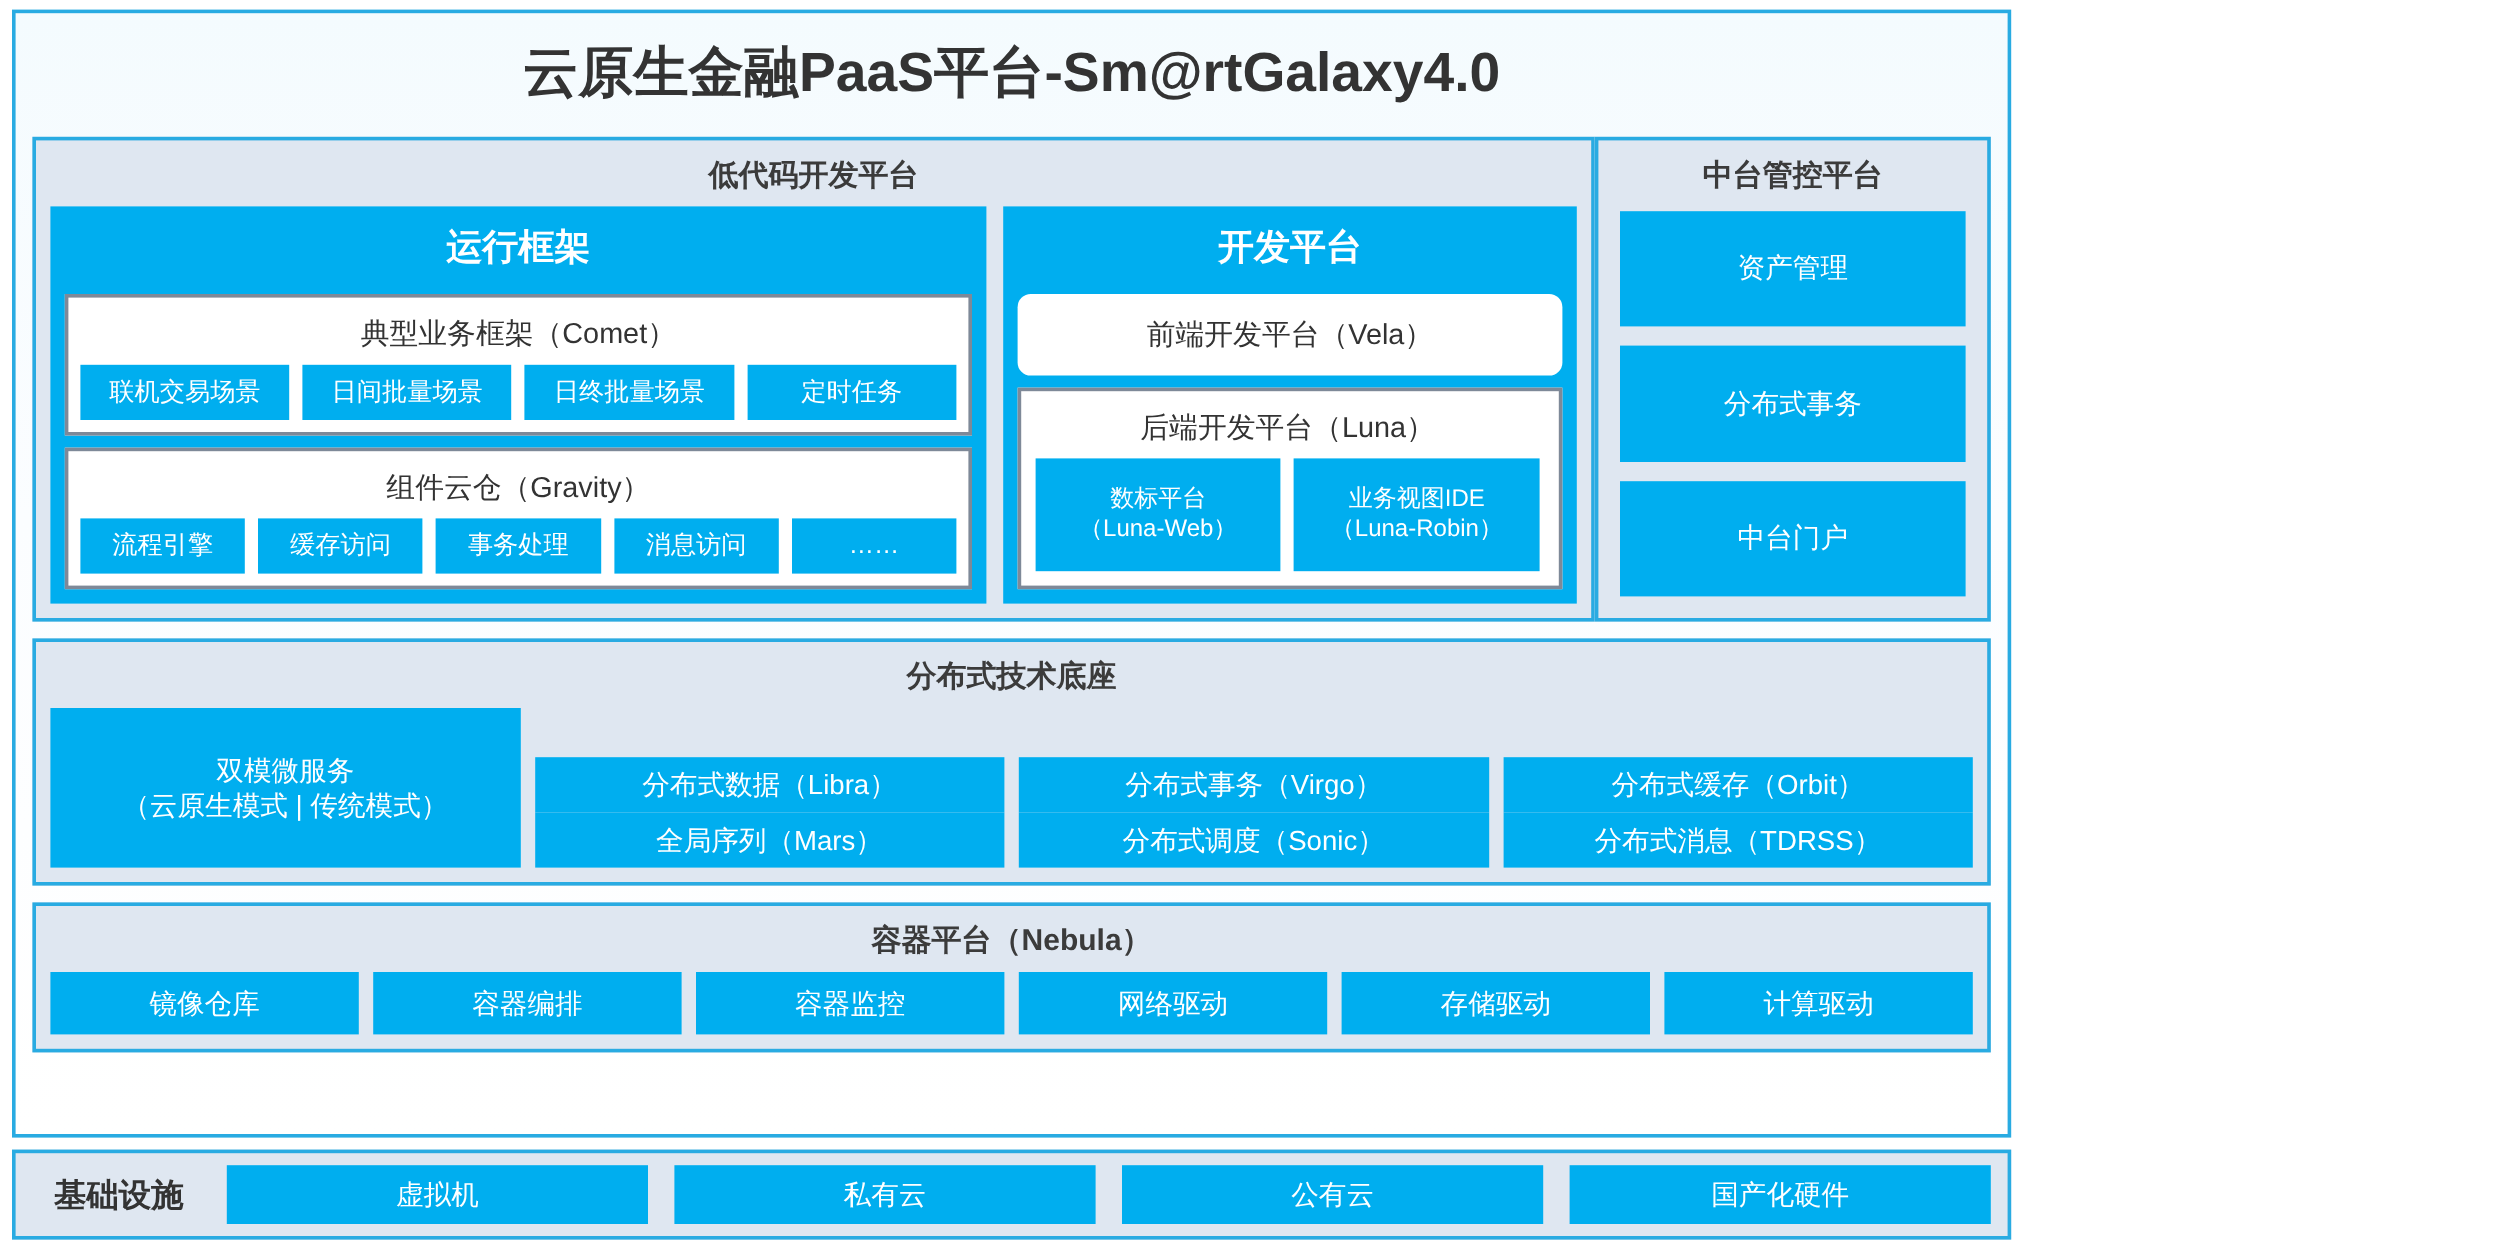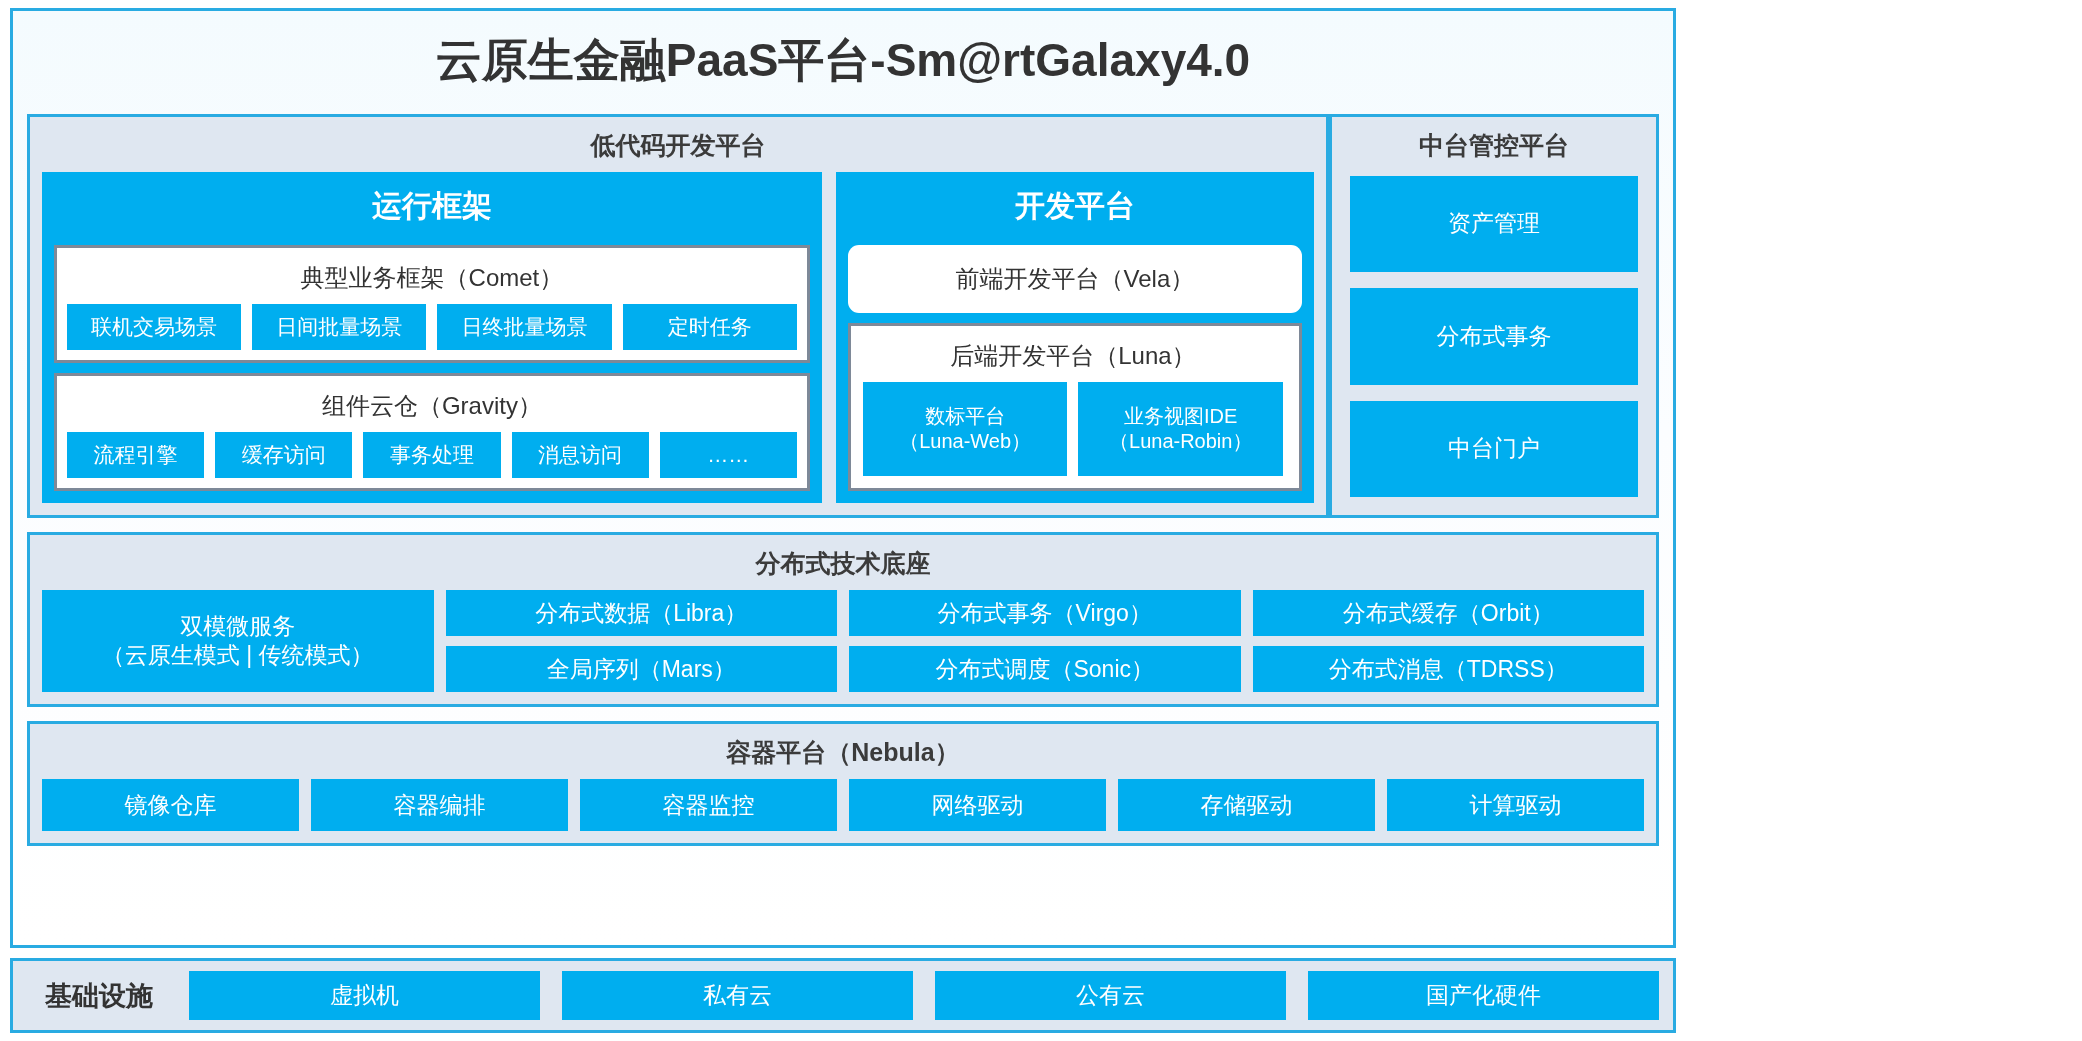--- a/index.html
+++ b/index.html
@@ -167,22 +167,22 @@
 
   
   .tech-grid {
     display: flex;
     gap: 12px;
     align-items: stretch;
   }
   .tech-col {
     display: flex;
     flex-direction: column;
-    gap: 10px;
     flex: 1 1 0;
+    margin-top: 41px;
   }
   .tech-col .chip { font-size: 23px; min-height: 46px; }
   .tech-tall { flex: 1 1 0; display: flex; }
   .tech-tall .chip { flex: 1 1 auto; font-size: 23px; align-items: center; }
 
   
   .nebula-row { display: flex; gap: 12px; }
   .nebula-row .chip { font-size: 23px; min-height: 52px; }
 
   

